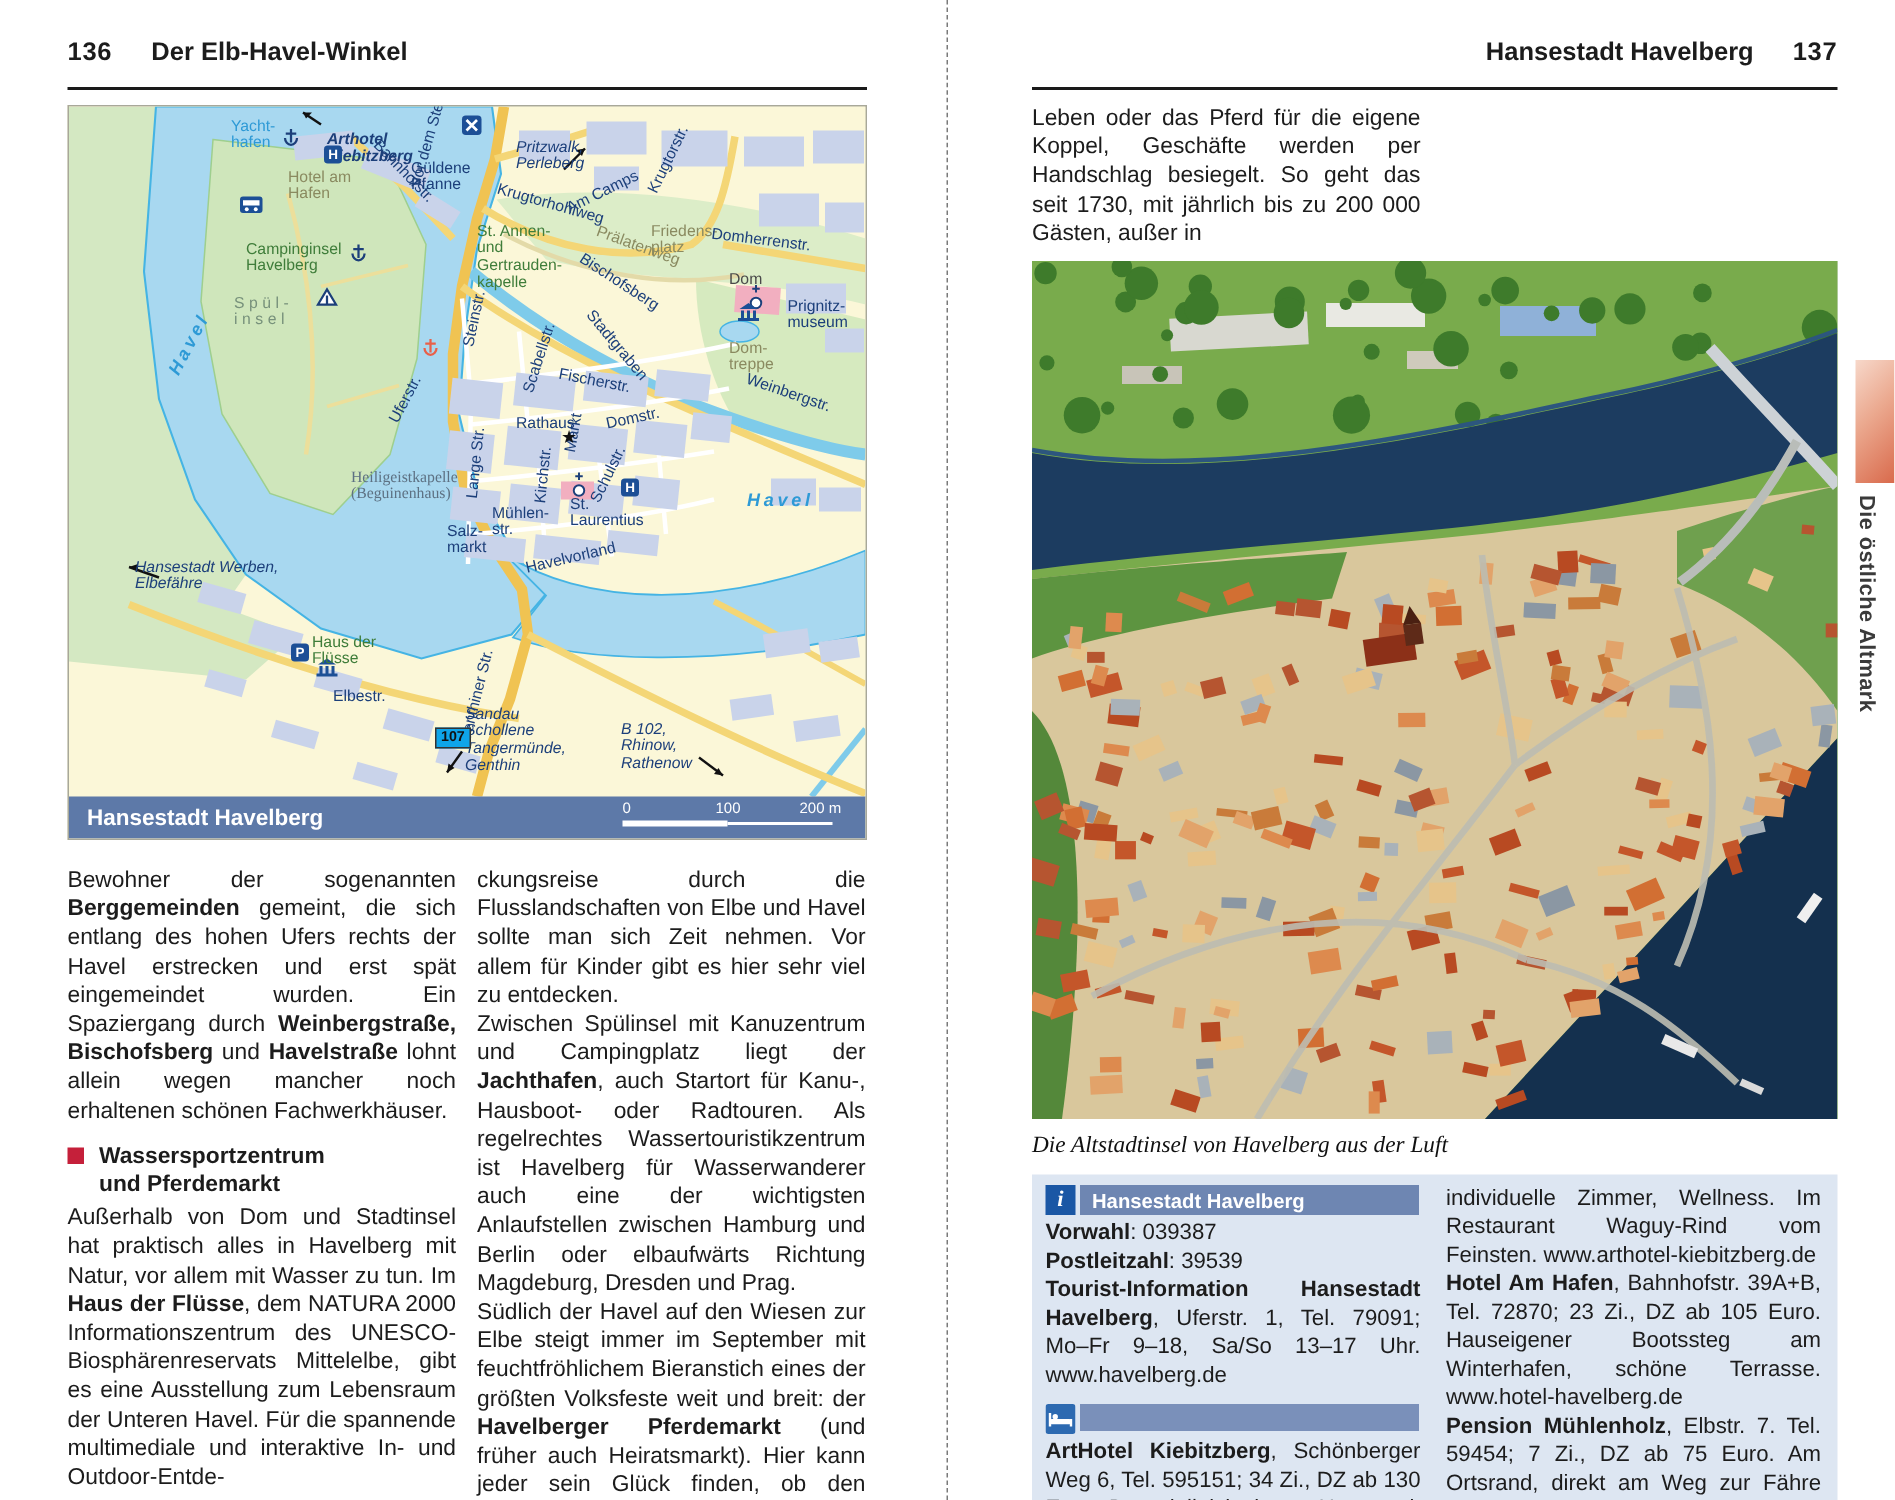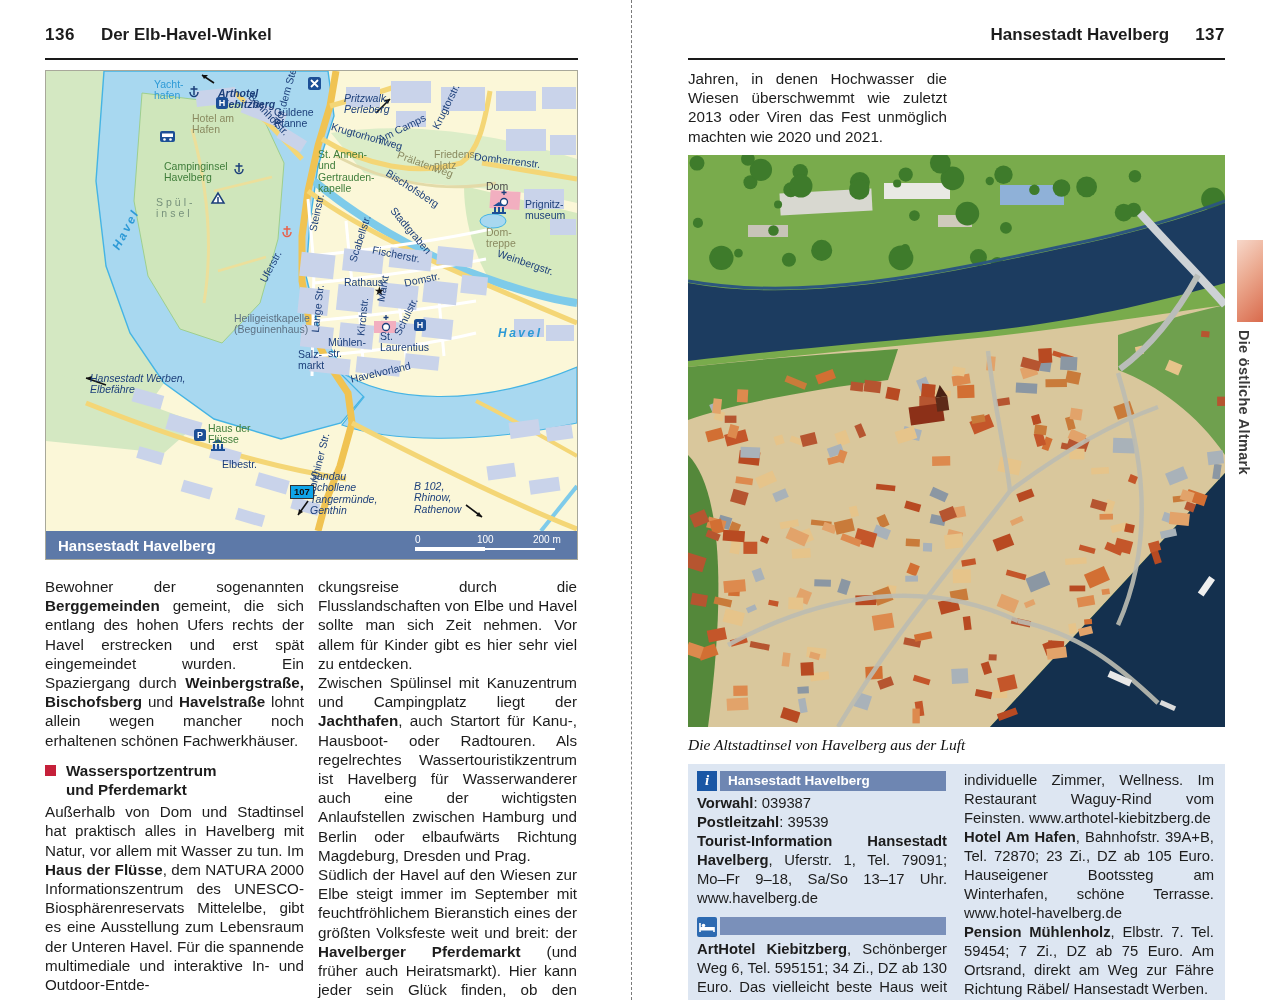--- a/index.html
+++ b/index.html
@@ -20,21 +20,21 @@
   .scale{position:relative;width:150px;height:18px;font-size:10px;color:#fff;}
   .scale .n0{position:absolute;left:0;top:-2px}.scale .n1{position:absolute;left:62px;top:-2px}.scale .n2{position:absolute;left:118px;top:-2px}
   .scale .seg1{position:absolute;left:0;top:11px;width:70px;height:4px;background:#fff;}
   .scale .seg2{position:absolute;left:70px;top:12px;width:70px;height:2px;background:#fff;}
   .ml{position:absolute;font-size:10.5px;line-height:1.08;color:#1c3f7a;white-space:pre-line;transform-origin:center;}
   .ml.it{font-style:italic;}
   .ml.bold{font-weight:700;}
   .ml.blue{color:#2e9ad6;}
   .ml.green{color:#3f7d3a;}
   .ml.olive{color:#8a8a60;}
-  .ml.slate{color:#5d7183;}
+  .ml.slate{color:#5d7183;font-family:Liberation Serif, serif;}
   .ml.gray{color:#77917b;letter-spacing:3px;}
   .ml.riv{color:#2e9ad6;font-style:italic;font-weight:700;font-size:12px;letter-spacing:2.5px;}
   .ml.dk{color:#4a4a4a;}
   .sq-badge{position:absolute;width:12px;height:12px;background:#1c4f96;border-radius:2.5px;color:#fff;font-size:9px;font-weight:700;display:flex;align-items:center;justify-content:center;line-height:1;}
   .route-badge{position:absolute;background:#0ea5e9;border:1.5px solid #333;color:#111;font-size:9.5px;font-weight:700;padding:0 3px;line-height:12px;}
   .star{position:absolute;color:#111;font-size:12px;line-height:1;}
   
   .cols{display:flex;gap:14px;margin-top:17px;}
   .col{width:259px;font-size:15.2px;line-height:19.2px;text-align:justify;}
   .col p{margin:0;}
@@ -320,21 +320,21 @@
 </div>
 
 <div class="page" id="rightPage">
   <div class="pagehead">
     <span class="title">Hansestadt Havelberg</span>
     <span class="num">137</span>
   </div>
 
   <div class="introcols">
     <div class="col">
-        <p>Jahren, in denen Hochwasser die Wiesen überschwemmt wie zuletzt 2013 oder Viren das Fest unmöglich machten wie 2020 und 2021.</p>
+        <p>Leben oder das Pferd für die eigene Koppel, Geschäfte werden per Handschlag besiegelt. So geht das seit 1730, mit jährlich bis zu 200 000 Gästen, außer in</p>
       </div>
   </div>
 
   <figure class="photo" style="margin:9px 0 0">
     <svg width="537" height="572" viewBox="0 0 537 572">
       <rect width="537" height="572" fill="#79ab4c"></rect>
 
       <rect x="92" y="36" width="92" height="22" fill="#d8d8d0" transform="rotate(-3 138 47)"></rect>
       <rect x="196" y="28" width="66" height="16" fill="#e9e9e3"></rect>
       <rect x="312" y="30" width="64" height="20" fill="#8fb1d8"></rect>

